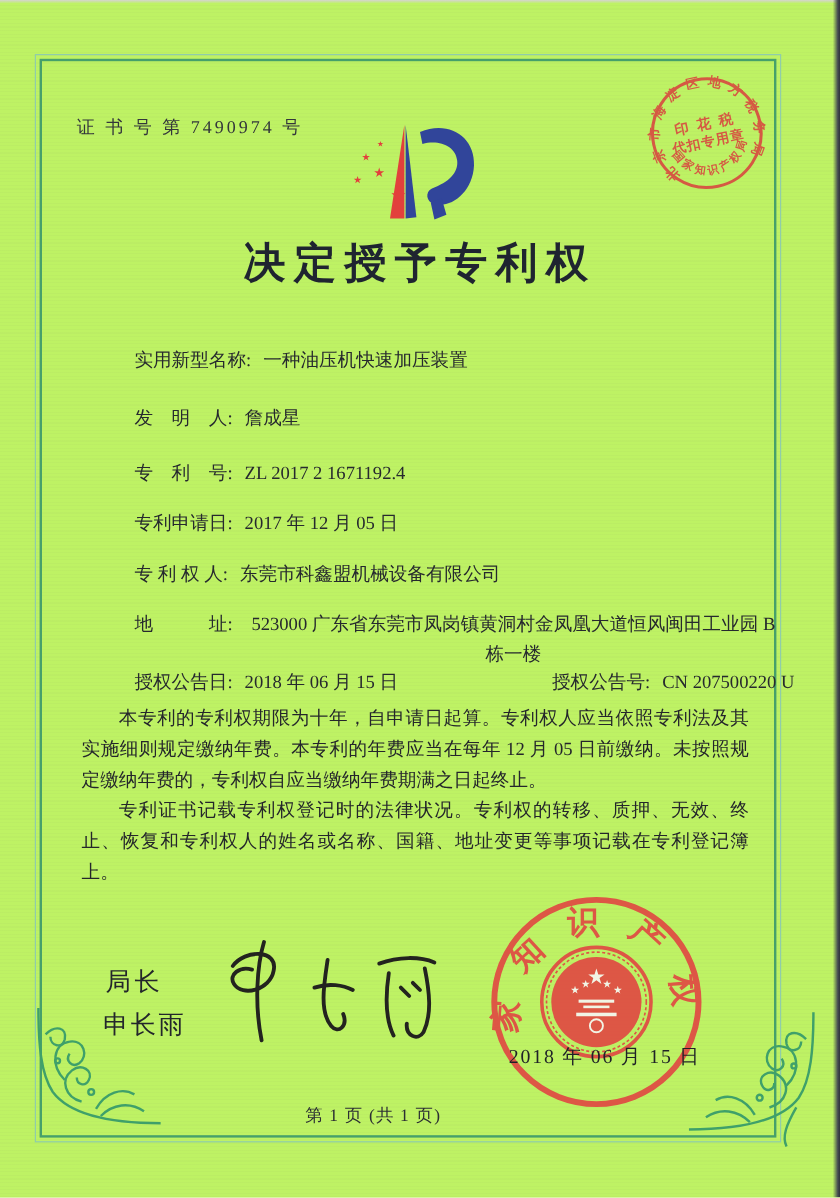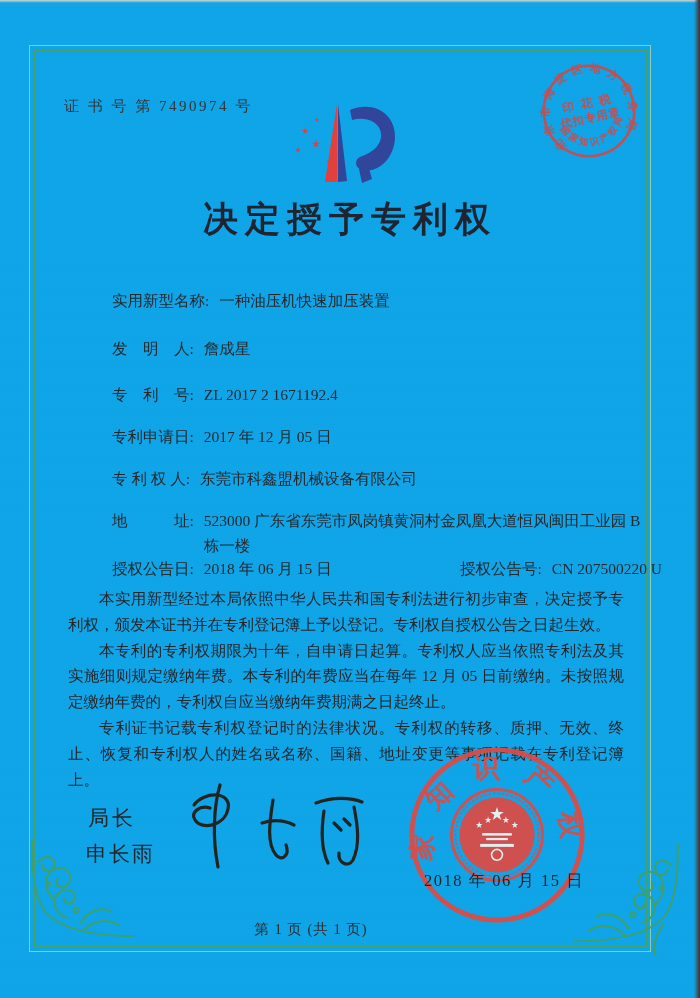--- a/index.html
+++ b/index.html
@@ -1,33 +1,33 @@
 <!DOCTYPE html>
 <html><head>
 <meta charset="utf-8">
 <style>
   html,body{margin:0;padding:0;}
   body{width:700px;height:998px;font-family:"Liberation Serif","DejaVu Serif",serif;}
-  .page{position:relative;width:700px;height:998px;background:#0ea5e9;overflow:hidden;}
+  .page{position:relative;width:700px;height:998px;background:#bef264;overflow:hidden;}
   .page::before{content:"";position:absolute;inset:0;pointer-events:none;
     background:repeating-linear-gradient(0deg,rgba(110,110,100,.035) 0 1px,transparent 1px 3px);}
   .scan-edge-right{position:absolute;right:0;top:0;width:6px;height:100%;
     background:linear-gradient(to right,rgba(62,68,75,0),#454b52 70%,#2e3339);}
   .scan-edge-top{position:absolute;left:0;top:0;width:100%;height:3px;
     background:linear-gradient(#d6d5cf,rgba(214,213,207,0));}
   .cert-border{position:absolute;left:33px;top:49px;width:610px;height:895px;
     border:2.5px solid #46a06b;outline:1px solid #8fcdaa;outline-offset:3px;}
   .cert-no{position:absolute;left:64px;top:97px;font-size:15px;letter-spacing:2.5px;color:#33363b;}
   .logo{position:absolute;left:292px;top:100px;}
   .title{position:absolute;left:140px;top:196px;width:420px;text-align:center;
     font-size:35px;font-weight:bold;letter-spacing:7px;color:#1f2430;}
   .frow{position:absolute;left:72px;width:560px;font-size:15.5px;color:#26292e;line-height:25px;margin-left:40px;}
   .frow .lbl{display:inline-block;white-space:pre;vertical-align:top;}
   .frow .val{display:inline-block;margin-left:10px;vertical-align:top;}
-  .frow .val.addr{width:448px;}
+  .frow .val.addr{width:448px;text-align:center;}
   .grant2{position:absolute;left:348px;top:0;white-space:nowrap;}
   .paras{position:absolute;left:68px;top:586px;width:556px;font-size:15.5px;
     line-height:25.8px;text-align:justify;color:#24262b;}
   .paras p{margin:0;text-indent:2em;}
   .signer-title{position:absolute;left:88px;top:804px;font-size:21px;letter-spacing:3px;color:#23262b;}
   .signer-name{position:absolute;left:86px;top:840px;font-size:21px;letter-spacing:2px;color:#23262b;}
   .signature{position:absolute;left:178px;top:775px;}
   .seal-big{position:absolute;left:402px;top:740px;opacity:.92;}
   .seal-date{position:absolute;left:424px;top:870px;font-size:16.5px;letter-spacing:1.5px;color:#1f2227;}
   .stamp{position:absolute;left:530px;top:52px;transform:rotate(-12deg);opacity:.88;}
@@ -80,21 +80,20 @@
   </div>
   <div class="frow" style="top:508px">
     <span class="lbl">地　　　址:</span><span class="val addr">523000 广东省东莞市凤岗镇黄洞村金凤凰大道恒风闽田工业园 B 栋一楼</span>
   </div>
   <div class="frow" style="top:556px">
     <span class="lbl">授权公告日:</span><span class="val">2018 年 06 月 15 日</span>
     <span class="grant2"><span class="lbl">授权公告号:</span><span class="val">CN 207500220 U</span></span>
   </div>
 
   <div class="paras">
-    <p>本实用新型经过本局依照中华人民共和国专利法进行初步审查，决定授予专利权，颁发本证书并在专利登记簿上予以登记。专利权自授权公告之日起生效。</p>
     <p>本专利的专利权期限为十年，自申请日起算。专利权人应当依照专利法及其实施细则规定缴纳年费。本专利的年费应当在每年 12 月 05 日前缴纳。未按照规定缴纳年费的，专利权自应当缴纳年费期满之日起终止。</p>
     <p>专利证书记载专利权登记时的法律状况。专利权的转移、质押、无效、终止、恢复和专利权人的姓名或名称、国籍、地址变更等事项记载在专利登记簿上。</p>
   </div>
 
   <div class="signer-title">局长</div>
   <div class="signer-name">申长雨</div>
 
   <svg class="signature" width="205" height="100" viewBox="0 0 205 100" xmlns="http://www.w3.org/2000/svg">
     <g fill="none" stroke="#23231f" stroke-width="3.2" stroke-linecap="round">
       <path d="M42,10 C36,30 34,62 40,92"></path>

